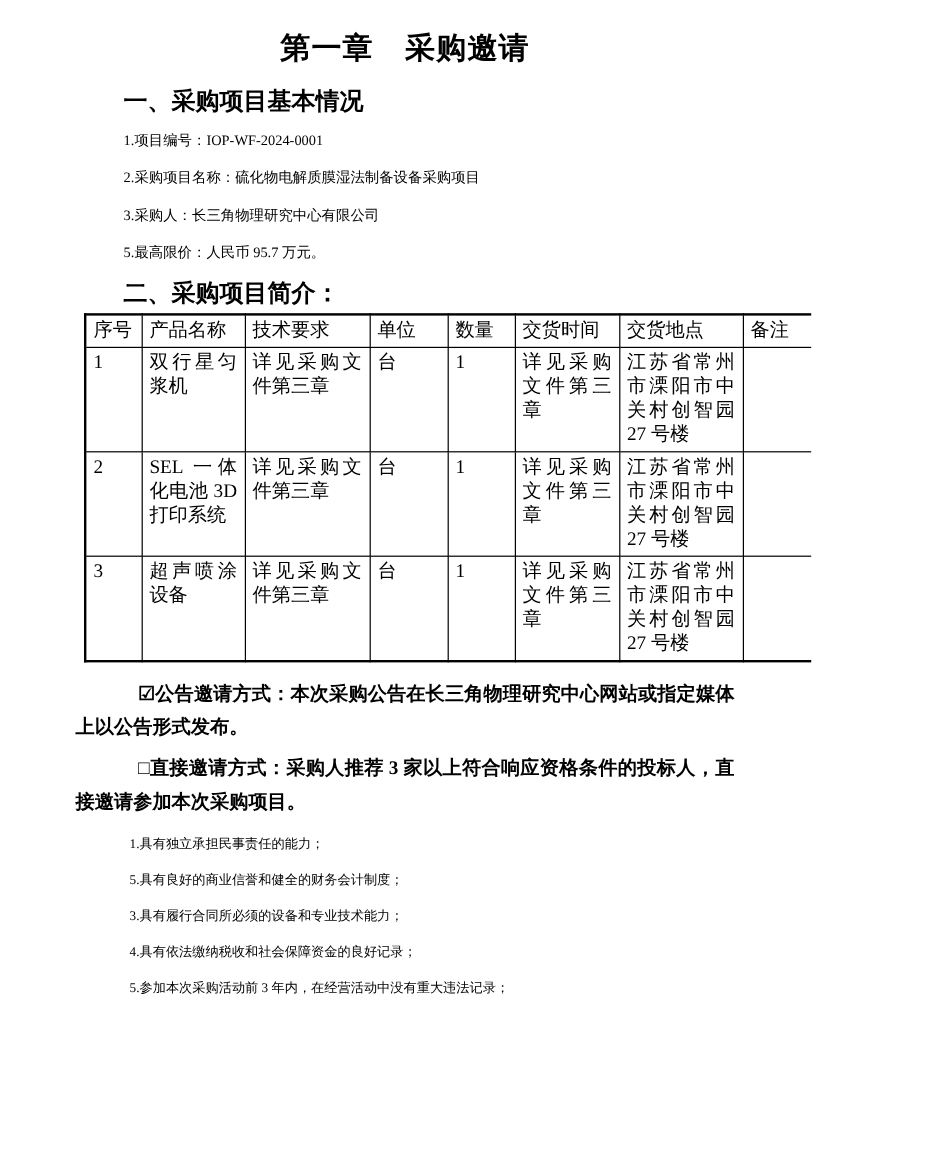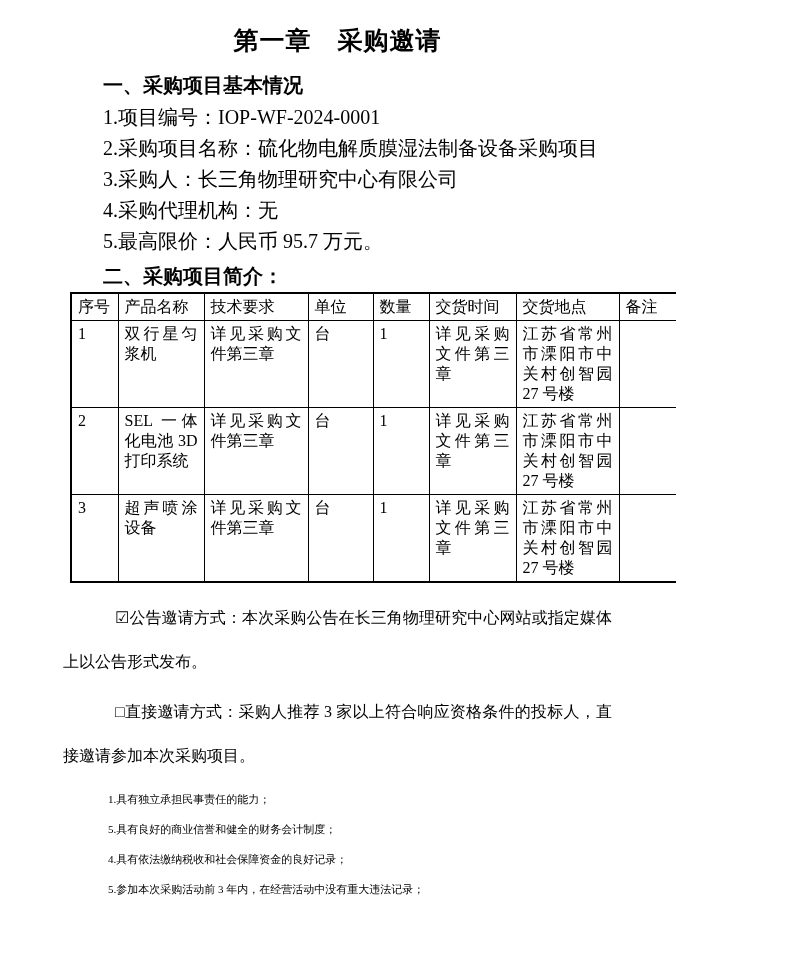--- a/index.html
+++ b/index.html
@@ -29,21 +29,21 @@
     font-weight: 700;
     margin: 0 0 0 40px;
   }
   .sec-heading .note { font-weight: 400; }
   .h-s1 { margin-top: 16px; }
   .h-s2 { margin-top: 13px; }
   .h-s3 { margin-top: 8px; }
   .h-s4 { margin-top: 9px; }
   .basic-item {
     margin: 9px 0 0 40px;
-    font-size: 20px;
+    font-size: 12px;
     line-height: 22px;
   }
   table.items {
     border-collapse: collapse;
     table-layout: fixed;
     width: 622px;
     margin: 4px 0 0 7px;
     border: 2px solid #000;
   }
   table.items th, table.items td {
@@ -56,44 +56,44 @@
     vertical-align: top;
     overflow: hidden;
     word-break: break-all;
   }
   table.items td.wrap, table.items th { text-align: justify; margin-left: 46px; }
   table.items tbody td { text-align: justify; }
   table.items tbody td.num { text-align: left; }
   .invite-para {
     margin: 13px 0 0 0;
     text-indent: 52px;
-    line-height: 44px;
+    line-height: 28px;
     text-align: justify;
     word-break: break-all;
+    font-weight: bold;
   }
   .invite-para + .invite-para { margin-top: 6px; }
   .cond-item {
     margin: 9px 0 0 45px;
     font-size: 11px;
     line-height: 21px;
   }
   .cond-item.first { margin-top: 11px; }
 </style>
 </head>
 <body>
 
 <div class="page">
 
   <h1 class="doc-title">第一章　采购邀请</h1>
 
   <h2 class="sec-heading h-s1">一、采购项目基本情况</h2>
   <p class="basic-item">1.项目编号：IOP-WF-2024-0001</p>
   <p class="basic-item">2.采购项目名称：硫化物电解质膜湿法制备设备采购项目</p>
   <p class="basic-item">3.采购人：长三角物理研究中心有限公司</p>
-  <p class="basic-item">4.采购代理机构：无</p>
   <p class="basic-item">5.最高限价：人民币 95.7 万元。</p>
 
   <h2 class="sec-heading h-s2">二、采购项目简介：</h2>
 
   <table class="items">
     <colgroup>
       <col style="width:47px">
         <col style="width:86px">
         <col style="width:104px">
         <col style="width:65px">
@@ -152,16 +152,17 @@
   <p class="invite-para">
     <span>☑</span><span>公告邀请方式：本次采购公告在长三角物理研究中心网站或指定媒体上以公告形式发布。</span>
   </p>
 
   <p class="invite-para">
     <span>□</span><span>直接邀请方式：采购人推荐 3 家以上符合响应资格条件的投标人，直接邀请参加本次采购项目。</span>
   </p>
 
   <p class="cond-item first">1.具有独立承担民事责任的能力；</p>
   <p class="cond-item">5.具有良好的商业信誉和健全的财务会计制度；</p>
+  <p class="cond-item">3.具有履行合同所必须的设备和专业技术能力；</p>
   <p class="cond-item">4.具有依法缴纳税收和社会保障资金的良好记录；</p>
   <p class="cond-item">5.参加本次采购活动前 3 年内，在经营活动中没有重大违法记录；</p>
 
 </div>
 
 </body></html>

